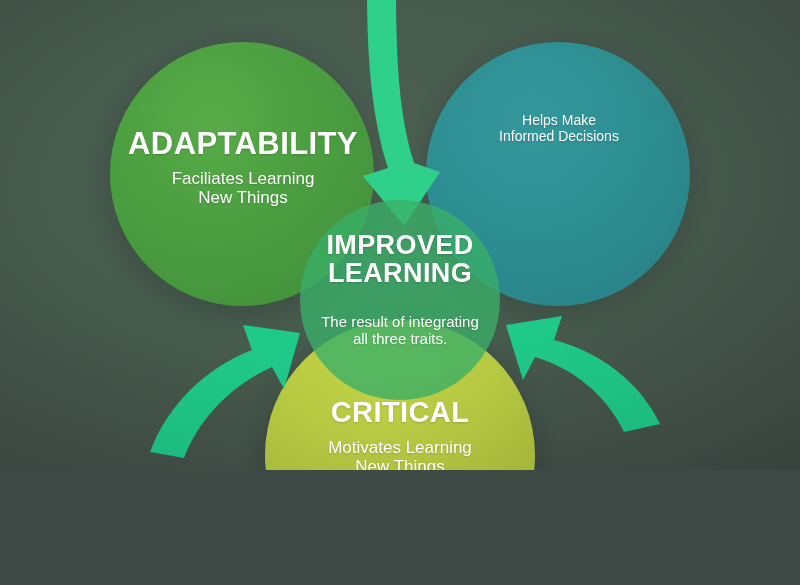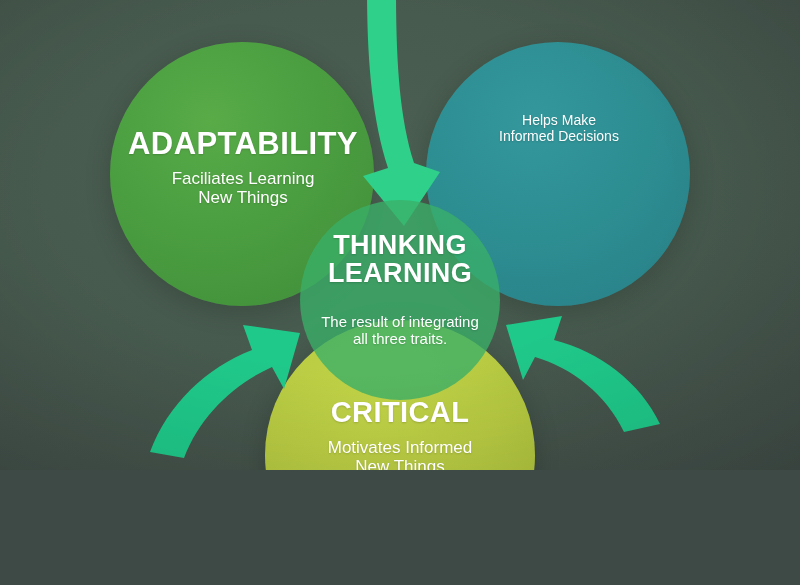--- a/index.html
+++ b/index.html
@@ -149,25 +149,25 @@
     <div class="sub">Faciliates Learning
 New Things</div>
   </div>
 
   <div class="txt t-critical">
     <div class="sub">Helps Make
 Informed Decisions</div>
   </div>
 
   <div class="txt t-center">
-    <div class="title">THINKING
+    <div class="title">IMPROVED
 LEARNING</div>
     <div class="sub">The result of integrating
 all three traits.</div>
   </div>
 
   <div class="txt t-curious">
     <div class="title">CRITICAL</div>
-    <div class="sub">Motivates Informed
+    <div class="sub">Motivates Learning
 New Things</div>
   </div>
 
 </div>
 
 </body></html>

